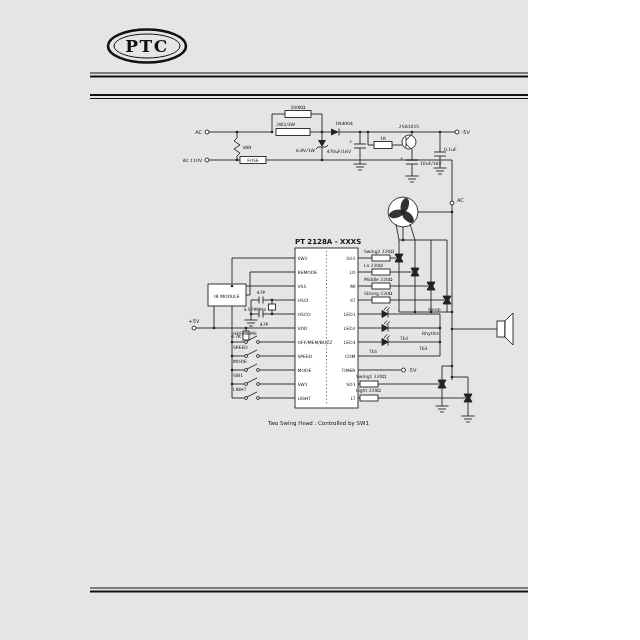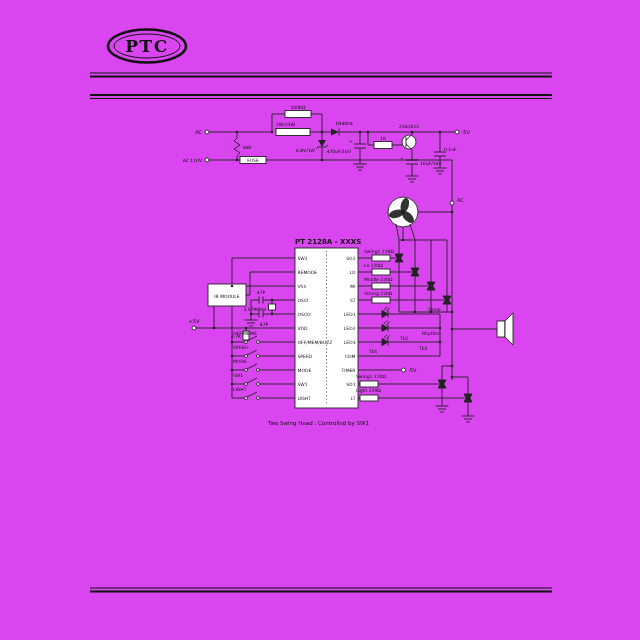--- a/index.html
+++ b/index.html
@@ -1,16 +1,16 @@
 <!DOCTYPE html>
 <html><head>
 <meta charset="utf-8">
 <style>
   html,body { margin:0; padding:0; background:#ffffff; }
-  .page { width:640px; height:640px; position:relative; background:#d946ef; overflow:hidden; }
+  .page { width:528px; height:640px; position:relative; background:#e5e5e5; overflow:hidden; }
   svg { display:block; }
   .wire { stroke:#222; stroke-width:0.9; fill:none; }
   .rule { stroke:#111; }
   .comp { stroke:#222; stroke-width:0.9; fill:#ffffff; }
   .blk  { fill:#222; stroke:none; }
   .dot  { fill:#222; stroke:none; }
   .term { fill:#ffffff; stroke:#222; stroke-width:0.9; }
   text { font-family:"DejaVu Sans", sans-serif; fill:#111; }
   .t45 { font-size:4.5px; }
   .t5  { font-size:5px; }

